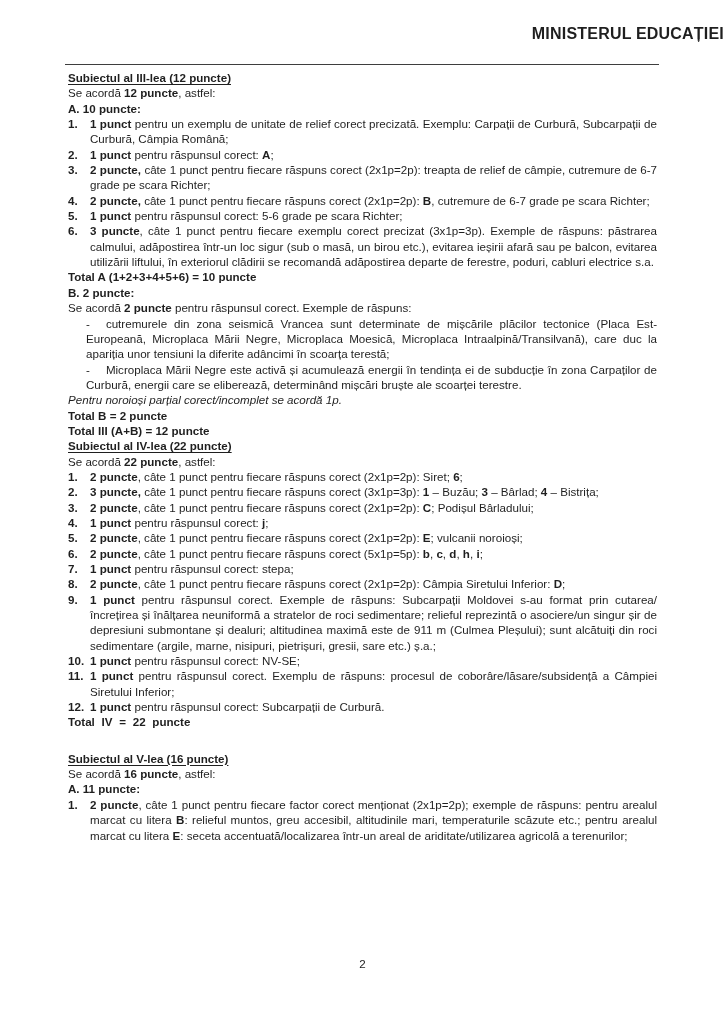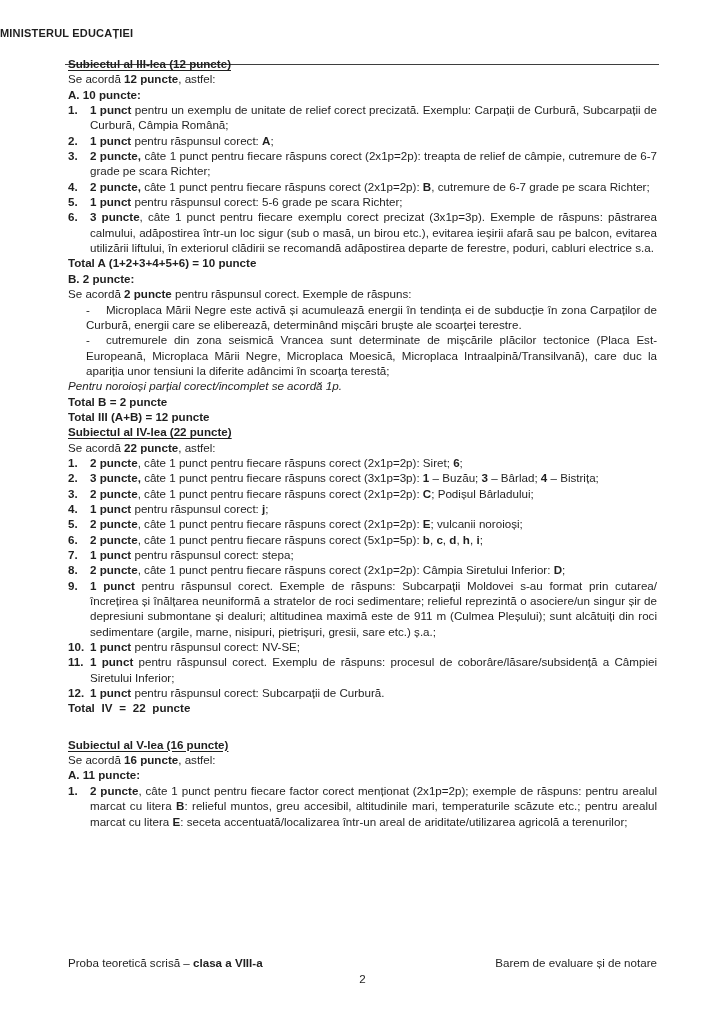--- a/index.html
+++ b/index.html
@@ -7,27 +7,27 @@
     position:relative;
     width:724px;height:1024px;
     background:#ffffff;
     font-family:"Liberation Sans",sans-serif;
     font-size:11.6px;line-height:15.35px;
     color:#1f1f1f;
     overflow:hidden;
   }
   .doc-title{
     position:absolute;top:26px;left:0;width:100%;
-    text-align:left;font-weight:bold;font-size:11px;letter-spacing:.2px;
+    text-align:right;font-weight:bold;font-size:16px;letter-spacing:.2px;
   }
   .header-rule{
     position:absolute;top:64px;left:65px;width:594px;
     border-top:1.5px solid #3e3e3e;height:0;
   }
-  .content{position:absolute;left:68px;width:589px;top:56px;}
+  .content{position:absolute;left:68px;width:589px;top:70px;}
   .sec{margin:0;}
   .sec.gap-before{margin-top:21px;}
   .sec-heading{font-weight:bold;text-decoration:underline;text-underline-offset:2px;}
   .para{text-align:justify;}
   .li{position:relative;padding-left:22px;text-align:justify;}
   .li .num-marker{position:absolute;left:0;top:0;font-weight:bold;}
   .dash-item{margin-left:18px;text-align:justify;}
   .dash-gap{display:inline-block;width:16px;}
   .total{font-weight:bold;}
   .total.wide{word-spacing:3.5px;}
@@ -68,22 +68,22 @@
           <span class="num-marker">5.</span>
           <div class="li-body"><b>1 punct</b><span> pentru răspunsul corect: 5-6 grade pe scara Richter;</span></div>
         </div>
         <div class="li">
           <span class="num-marker">6.</span>
           <div class="li-body"><b>3 puncte</b><span>, câte 1 punct pentru fiecare exemplu corect precizat (3x1p=3p). Exemple de răspuns: păstrarea calmului, adăpostirea într-un loc sigur (sub o masă, un birou etc.), evitarea ieșirii afară sau pe balcon, evitarea utilizării liftului, în exteriorul clădirii se recomandă adăpostirea departe de ferestre, poduri, cabluri electrice s.a.</span></div>
         </div>
         <div class="total"><b>Total A (1+2+3+4+5+6) = 10 puncte</b></div>
         <div class="para"><b>B. 2 puncte:</b></div>
         <div class="para"><span>Se acordă </span><b>2 puncte</b><span> pentru răspunsul corect. Exemple de răspuns:</span></div>
+        <div class="dash-item"><span>-</span><span class="dash-gap"></span><span><span>cutremurele din zona seismică Vrancea sunt determinate de mișcările plăcilor tectonice (Placa Est-Europeană, Microplaca Mării Negre, Microplaca Moesică, Microplaca Intraalpină/Transilvană), care duc la apariția unor tensiuni la diferite adâncimi în scoarța terestă;</span></span></div>
         <div class="dash-item"><span>-</span><span class="dash-gap"></span><span><span>Microplaca Mării Negre este activă și acumulează energii în tendința ei de subducție în zona Carpaților de Curbură, energii care se eliberează, determinând mișcări bruște ale scoarței terestre.</span></span></div>
-        <div class="dash-item"><span>-</span><span class="dash-gap"></span><span><span>cutremurele din zona seismică Vrancea sunt determinate de mișcările plăcilor tectonice (Placa Est-Europeană, Microplaca Mării Negre, Microplaca Moesică, Microplaca Intraalpină/Transilvană), care duc la apariția unor tensiuni la diferite adâncimi în scoarța terestă;</span></span></div>
         <div class="para"><i>Pentru noroioși parțial corect/incomplet se acordă 1p.</i></div>
         <div class="total"><b>Total B = 2 puncte</b></div>
         <div class="total"><b>Total III (A+B) = 12 puncte</b></div>
       </section>
       <section class="sec">
         <div class="sec-heading">Subiectul al IV-lea (22 puncte)</div>
         <div class="para"><span>Se acordă </span><b>22 puncte</b><span>, astfel:</span></div>
         <div class="li">
           <span class="num-marker">1.</span>
           <div class="li-body"><b>2 puncte</b><span>, câte 1 punct pentru fiecare răspuns corect (2x1p=2p): Siret; </span><b>6</b><span>;</span></div>
@@ -138,19 +138,15 @@
         <div class="sec-heading">Subiectul al V-lea (16 puncte)</div>
         <div class="para"><span>Se acordă </span><b>16 puncte</b><span>, astfel:</span></div>
         <div class="para"><b>A. 11 puncte:</b></div>
         <div class="li">
           <span class="num-marker">1.</span>
           <div class="li-body"><b>2 puncte</b><span>, câte 1 punct pentru fiecare factor corect menționat (2x1p=2p); exemple de răspuns: pentru arealul marcat cu litera </span><b>B</b><span>: relieful muntos, greu accesibil, altitudinile mari, temperaturile scăzute etc.; pentru arealul marcat cu litera </span><b>E</b><span>: seceta accentuată/localizarea într-un areal de ariditate/utilizarea agricolă a terenurilor;</span></div>
         </div>
       </section>
     </div>
   <div class="footer">
-    <div class="footer-row">
-      <span><span>Proba teoretică scrisă – </span><b>clasa a VIII-a</b></span>
-      <span>Barem de evaluare și de notare</span>
-    </div>
     <div class="page-number">2</div>
   </div>
 </div>
 
 </body></html>

